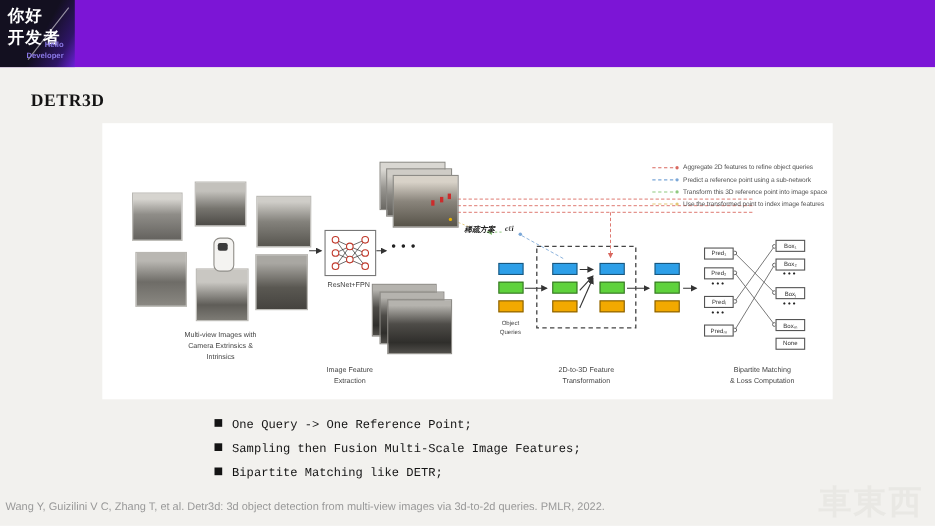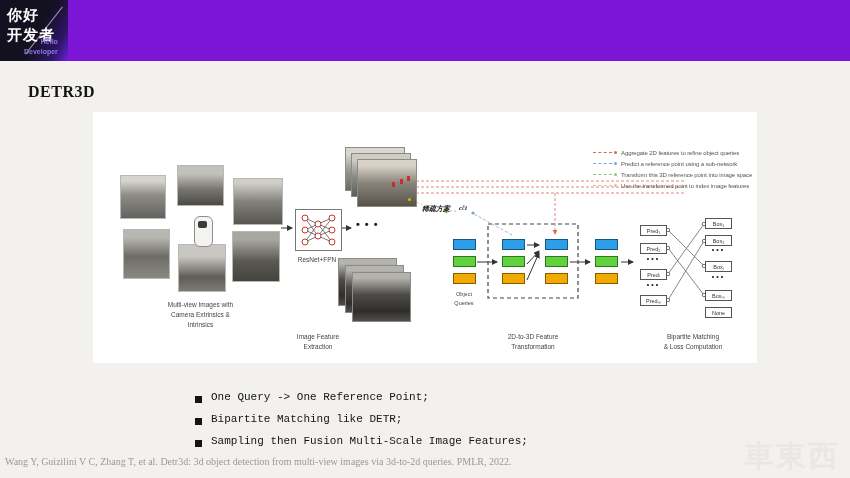--- a/index.html
+++ b/index.html
@@ -67,24 +67,24 @@
   .qb{background:#2D9FE8;} .qg{background:#5FD23C;} .qy{background:#F2A900;}
 
   .pbox{position:absolute;width:27px;height:11px;border:1px solid #555;background:#fff;box-sizing:border-box;
         font-size:5.5px;color:#333;display:flex;align-items:center;justify-content:center;white-space:nowrap;}
   .pdots{position:absolute;width:27px;font-size:7px;font-weight:bold;color:#222;text-align:center;
          letter-spacing:2px;}
 
   
   .bullets{position:absolute;left:195px;top:381px;font-family:"Liberation Mono","DejaVu Sans Mono",monospace;
            font-size:11px;color:#141414;}
-  .bullet-row{display:flex;align-items:flex-end;height:22px;}
+  .bullet-row{display:flex;align-items:flex-start;height:22px;}
   .bullet-marker{width:7px;height:7px;background:#141414;margin-right:9px;flex:none;}
 
-  .citation{position:absolute;left:5px;top:456px;font-family:Liberation Serif, serif;
+  .citation{position:absolute;left:5px;top:456px;font-family:Liberation Sans, sans-serif;
             font-size:10px;color:#999;white-space:nowrap;letter-spacing:0;}
 
   .watermark{position:absolute;right:10px;top:436px;font-size:30px;font-weight:bold;color:#E9E8E4;
              letter-spacing:2px;}
 </style>
 </head>
 <body>
 
 <div class="slide">
 
@@ -275,23 +275,23 @@
 &amp; Loss Computation</div>
   </div>
 
   <div class="bullets">
     <div class="bullet-row">
       <span class="bullet-marker"></span>
       <span>One Query -&gt; One Reference Point;</span>
     </div>
     <div class="bullet-row">
       <span class="bullet-marker"></span>
-      <span>Bipartite Matching like DETR;</span>
+      <span>Sampling then Fusion Multi-Scale Image Features;</span>
     </div>
     <div class="bullet-row">
       <span class="bullet-marker"></span>
-      <span>Sampling then Fusion Multi-Scale Image Features;</span>
+      <span>Bipartite Matching like DETR;</span>
     </div>
   </div>
 
   <div class="citation">Wang Y, Guizilini V C, Zhang T, et al. Detr3d: 3d object detection from multi-view images via 3d-to-2d queries. PMLR, 2022.</div>
   <div class="watermark">車東西</div>
 </div>
 
 </body></html>

